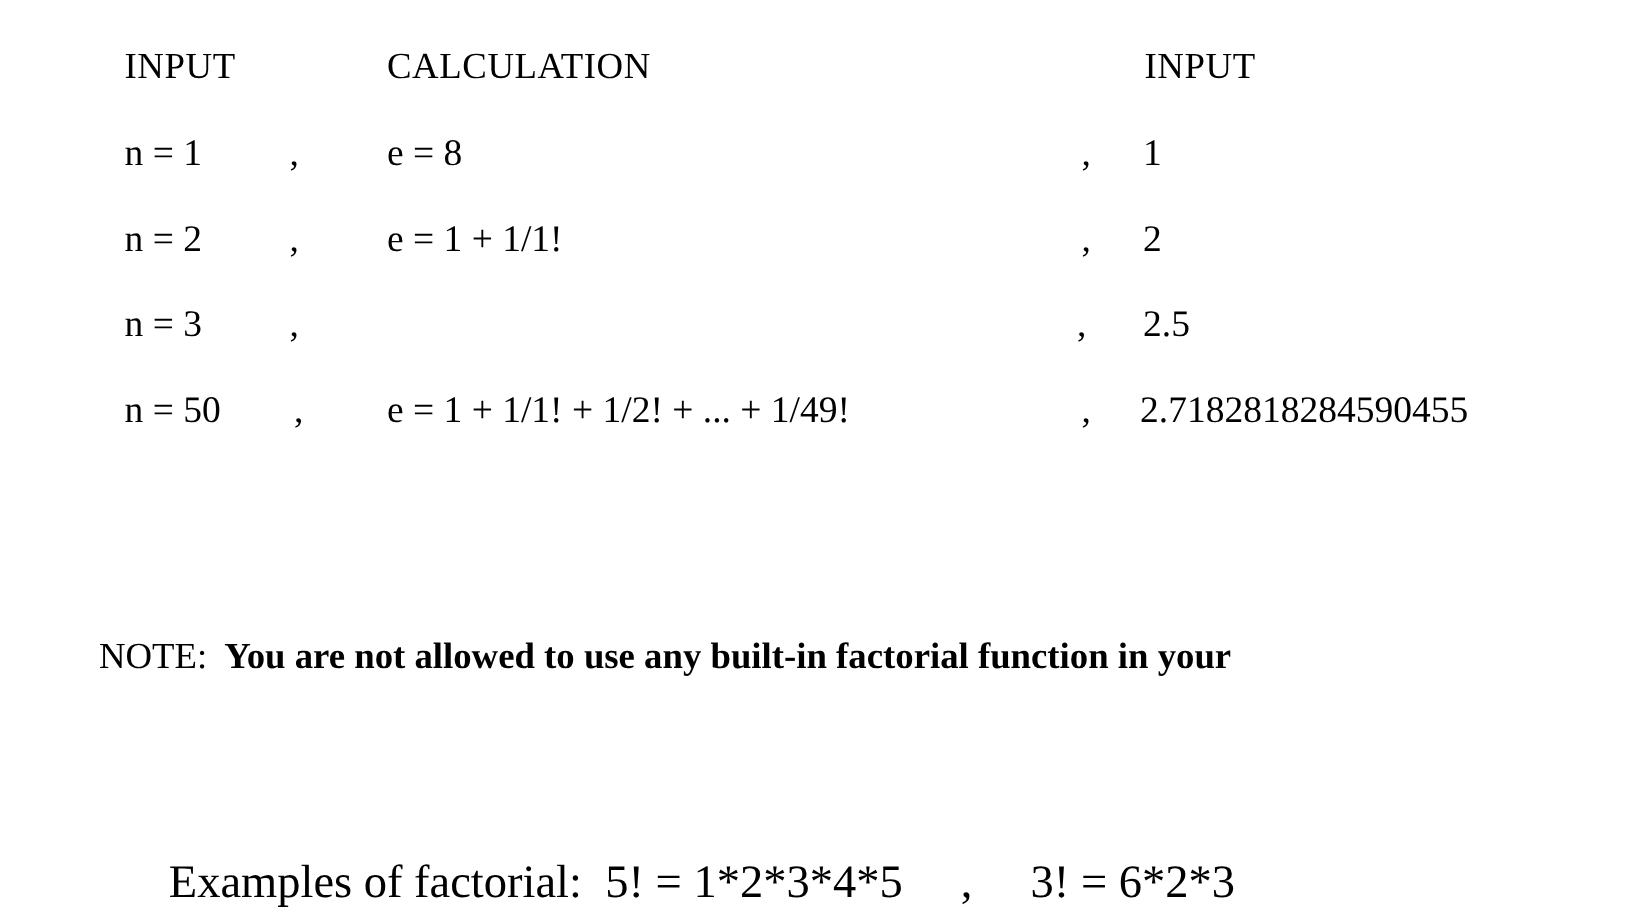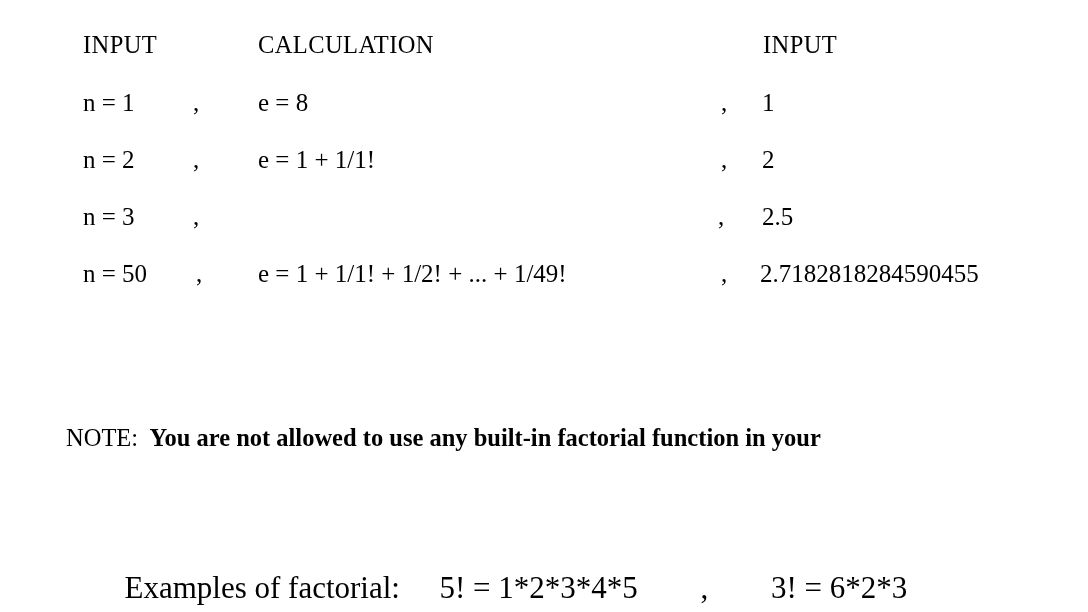--- a/index.html
+++ b/index.html
@@ -90,21 +90,21 @@
     left: 66px;
     top: 522px;
     width: 1010px;
     white-space: nowrap;
   }
   .examples-line {
     font-size: 31px;
     line-height: 44px;
     white-space: pre;
   }
-  .examples-seg { display: inline; margin-left: 12px; }
+  .examples-seg { display: inline; }
 </style>
 </head>
 <body>
 
 <div class="page">
 
   <div class="table-block">
 
     <div class="row header-row" style="top: 28px;">
       <span class="cell col-head-input">INPUT</span>

